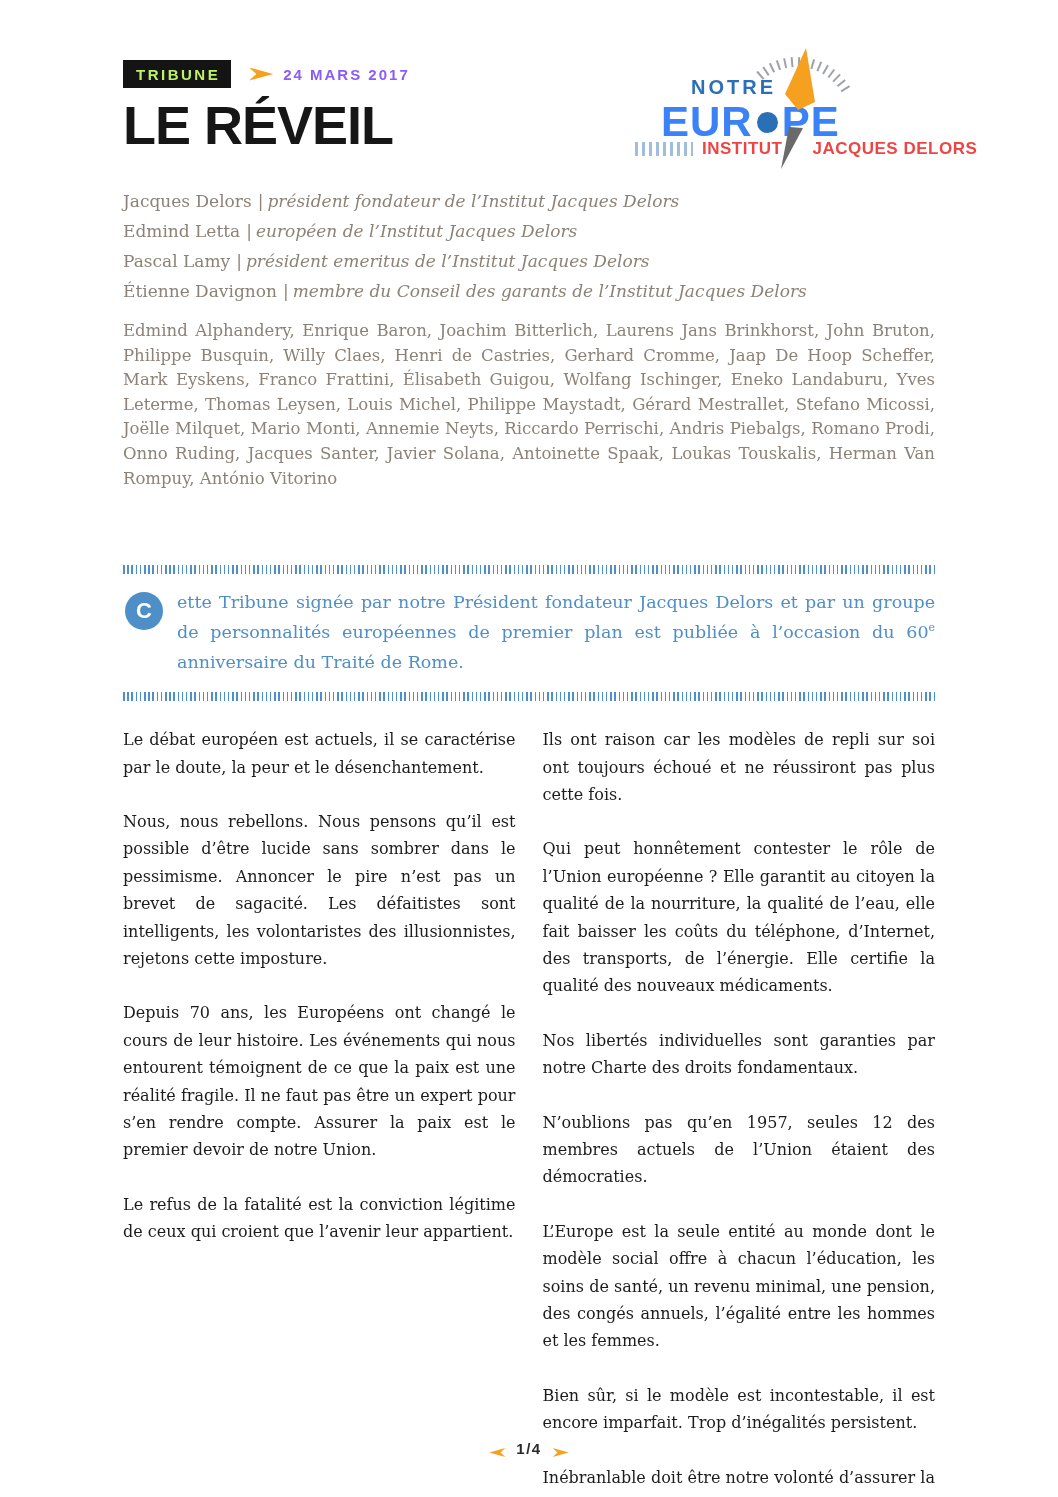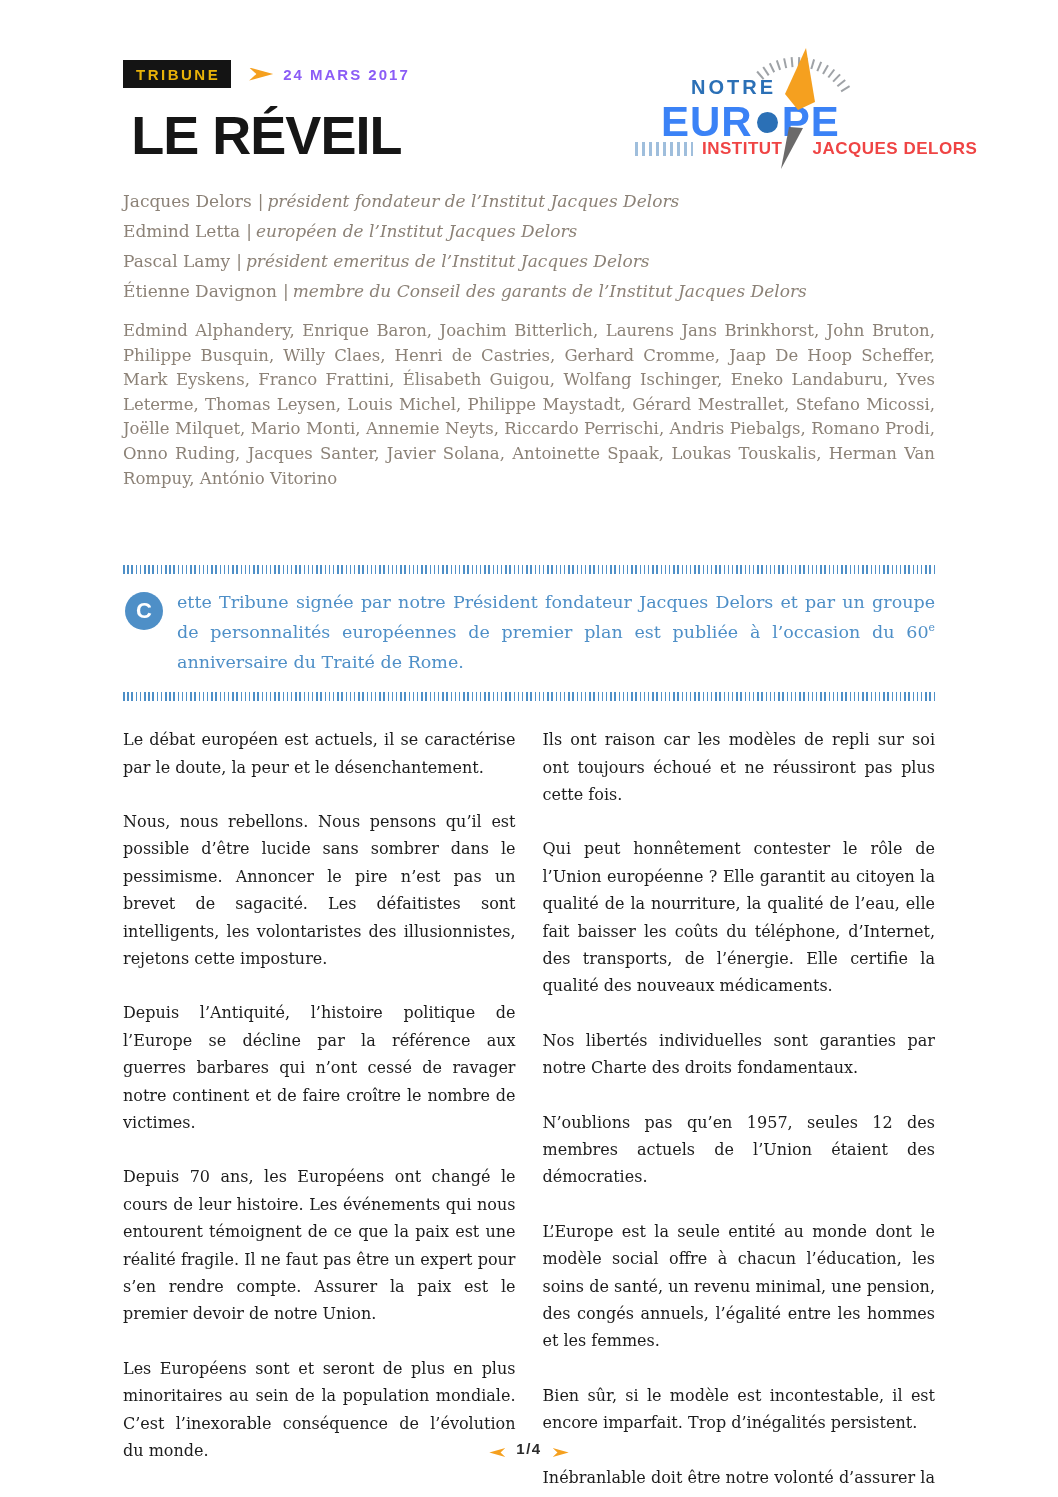--- a/index.html
+++ b/index.html
@@ -12,40 +12,40 @@
     padding: 58px 123px 0 123px;
     font-family: "DejaVu Serif", serif;
     overflow: hidden;
   }
 
   
   .header { display: flex; justify-content: space-between; align-items: flex-start; }
   .header-left { padding-top: 2px; }
   .badge-row { display: flex; align-items: center; }
   .badge {
-    background: #141414; color: #eab308;
+    background: #141414; color: #bef264;
     font-family: "Liberation Sans", sans-serif;
     font-weight: bold; font-size: 15px; letter-spacing: 2.5px;
     padding: 6px 11px 5px 13px;
   }
   .tribune-arrow {
     width: 24px; height: 13px; background: #F5A01F;
     clip-path: polygon(0 0, 100% 50%, 0 100%, 30% 50%);
     margin: 0 10px 0 18px;
   }
   .date {
     font-family: "Liberation Sans", sans-serif;
     font-weight: bold; font-size: 15px; letter-spacing: 2px;
     color: #8b5cf6;
   }
   .title {
-    margin-top: 20px;
+    margin-top: 10px;
     font-family: "Liberation Sans", sans-serif;
     font-weight: bold; font-size: 54px; letter-spacing: -1px;
-    color: #161616; line-height: 1.0; text-align: center;
+    color: #161616; line-height: 1.0;
   }
 
   
   .logo { position: relative; width: 300px; height: 130px; margin-top: -16px; flex: none; }
   .logo-notre {
     position: absolute; left: 56px; top: 34px;
     font-family: "Liberation Sans", sans-serif; font-weight: bold;
     font-size: 20px; letter-spacing: 3px; color: #2B70B6;
   }
   .logo-europe {
@@ -188,23 +188,21 @@
       <div class="dropcap">C</div>
       <div class="callout-text"><span>ette Tribune signée par notre Président fondateur Jacques Delors et par un groupe de personnalités européennes de premier plan est publiée à l’occasion du 60</span><sup>e</sup><span> anniversaire du Traité de Rome.</span></div>
     </div>
     <div class="tick-rule"></div>
   </div>
 
   <div class="columns">
     <div class="col">
       <p>Le débat européen est actuels, il se caractérise par le doute, la peur et le désenchantement.</p>
       <p>Nous, nous rebellons. Nous pensons qu’il est possible d’être lucide sans sombrer dans le pessimisme. Annoncer le pire n’est pas un brevet de sagacité. Les défaitistes sont intelligents, les volontaristes des illusionnistes, rejetons cette imposture.</p>
-      <p>Depuis l’Antiquité, l’histoire politique de l’Europe se décline par la référence aux guerres barbares qui n’ont cessé de ravager notre continent et de faire croître le nombre de victimes.</p>
       <p>Depuis 70 ans, les Européens ont changé le cours de leur histoire. Les événements qui nous entourent témoignent de ce que la paix est une réalité fragile. Il ne faut pas être un expert pour s’en rendre compte. Assurer la paix est le premier devoir de notre Union.</p>
-      <p>Les Européens sont et seront de plus en plus minoritaires au sein de la population mondiale. C’est l’inexorable conséquence de l’évolution du monde.</p>
       <p>Le refus de la fatalité est la conviction légitime de ceux qui croient que l’avenir leur appartient.</p>
 
     </div>
     <div class="col">
       <p>Ils ont raison car les modèles de repli sur soi ont toujours échoué et ne réussiront pas plus cette fois.</p>
       <p>Qui peut honnêtement contester le rôle de l’Union européenne ? Elle garantit au citoyen la qualité de la nourriture, la qualité de l’eau, elle fait baisser les coûts du téléphone, d’Internet, des transports, de l’énergie. Elle certifie la qualité des nouveaux médicaments.</p>
       <p>Nos libertés individuelles sont garanties par notre Charte des droits fondamentaux.</p>
       <p>N’oublions pas qu’en 1957, seules 12 des membres actuels de l’Union étaient des démocraties.</p>
       <p>L’Europe est la seule entité au monde dont le modèle social offre à chacun l’éducation, les soins de santé, un revenu minimal, une pension, des congés annuels, l’égalité entre les hommes et les femmes.</p>
       <p>Bien sûr, si le modèle est incontestable, il est encore imparfait. Trop d’inégalités persistent.</p>

